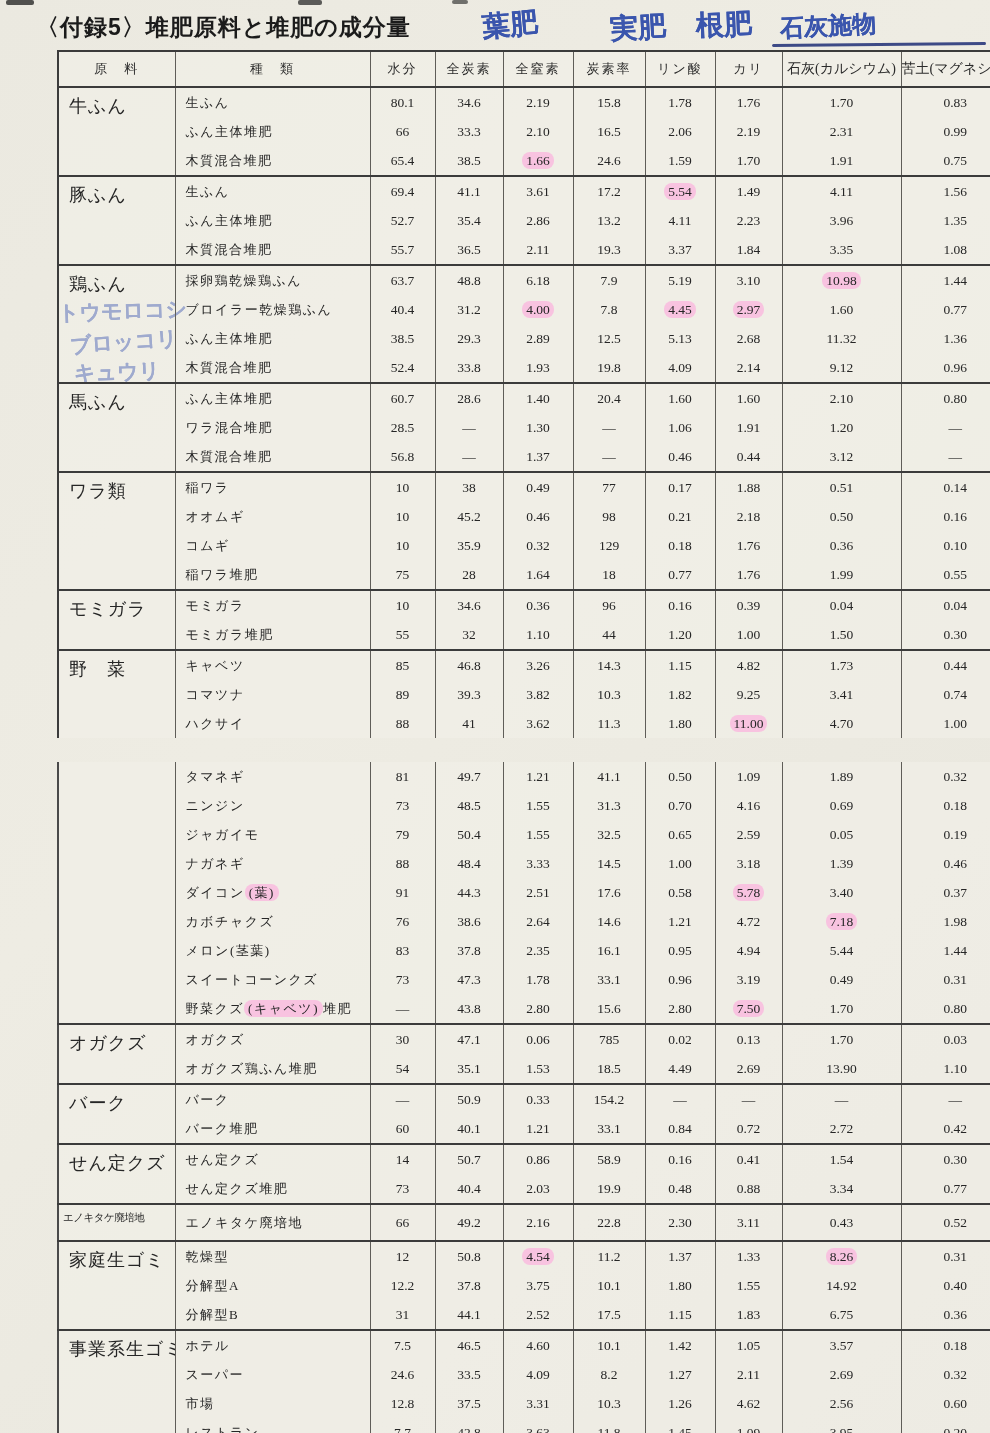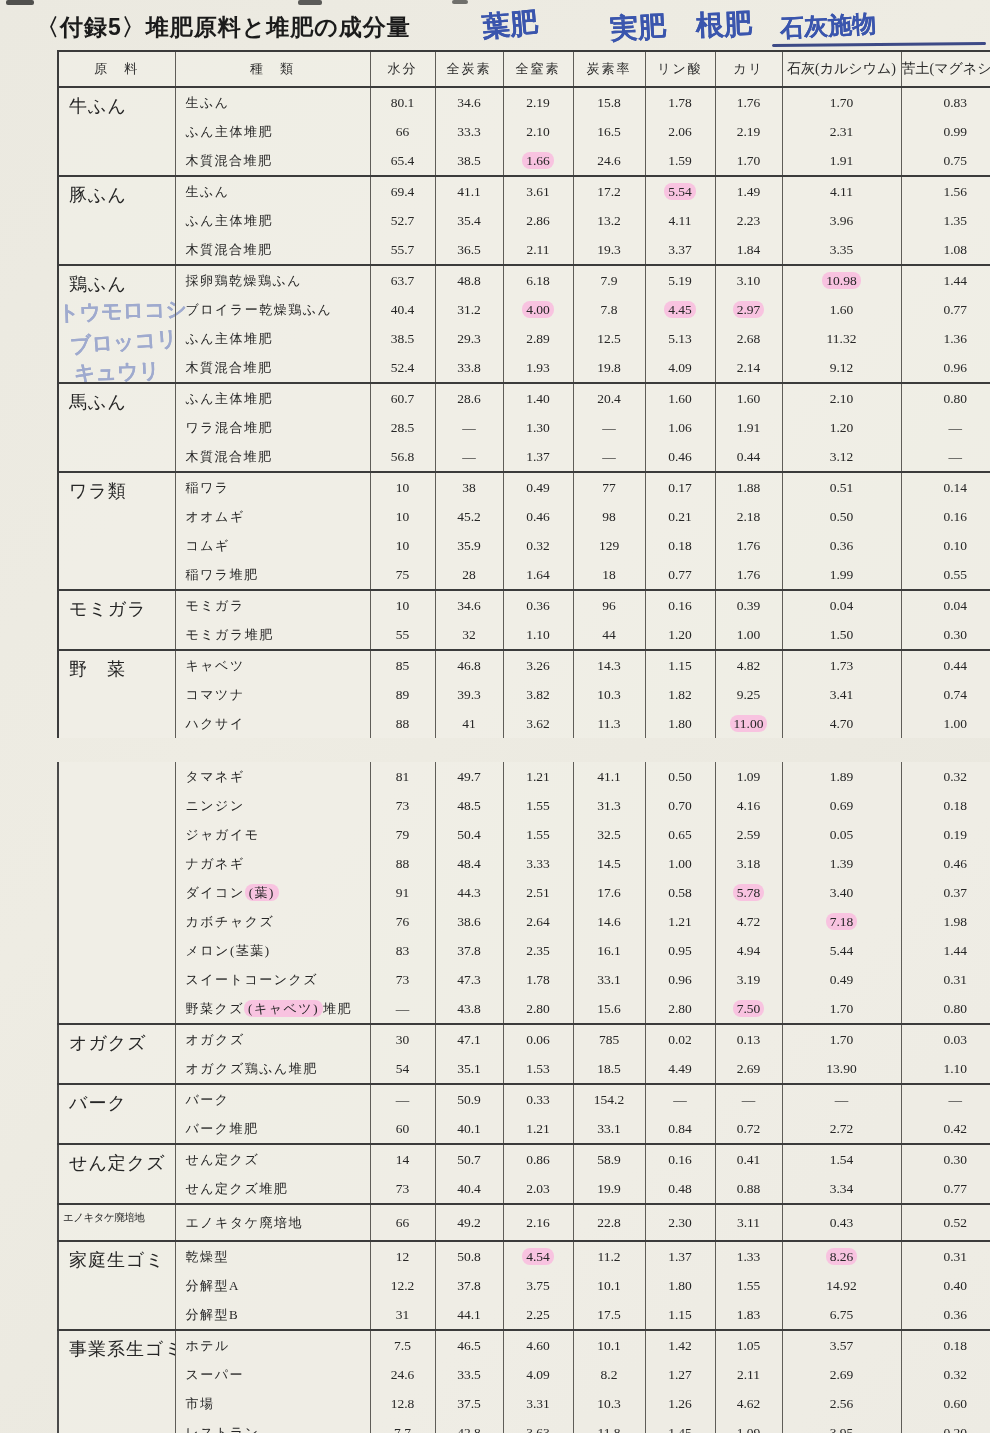--- a/index.html
+++ b/index.html
@@ -584,21 +584,21 @@
           <td class="num">10.1</td>
           <td class="num">1.80</td>
           <td class="num">1.55</td>
           <td class="num">14.92</td>
           <td class="num">0.40</td>
         </tr>
         <tr>
           <td class="name"><span>分解型B</span></td>
           <td class="num">31</td>
           <td class="num">44.1</td>
-          <td class="num">2.25</td>
+          <td class="num">2.52</td>
           <td class="num">17.5</td>
           <td class="num">1.15</td>
           <td class="num">1.83</td>
           <td class="num">6.75</td>
           <td class="num">0.36</td>
         </tr>
         <tr class="group-start">
           <td class="cat" rowspan="4">事業系生ゴミ</td>
           <td class="name"><span>ホテル</span></td>
           <td class="num">7.5</td>

